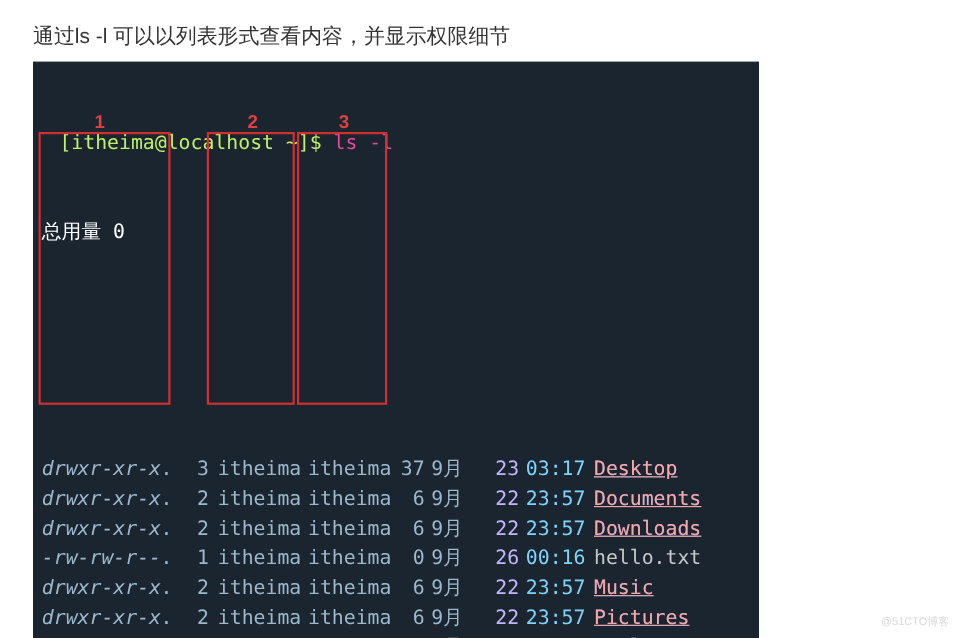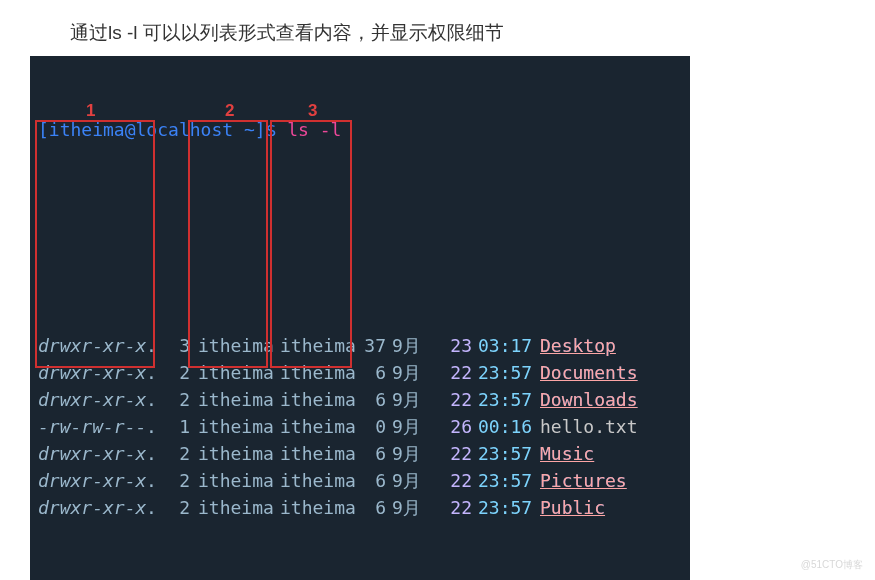--- a/index.html
+++ b/index.html
@@ -12,37 +12,36 @@
       background: #ffffff;
       padding: 20px 30px;
       width: 875px;
       font-size: 18px;
       color: #333;
     }
     .intro {
       margin-bottom: 10px;
       font-size: 19px;
       color: #333;
-      margin-left: 40px;
     }
     .terminal {
       background: #1a2530;
       color: #d0d0d0;
       font-family: "Consolas", "Monaco", monospace;
       font-size: 18px;
       padding: 6px 8px 4px 8px;
       width: 660px;
       position: relative;
       line-height: 1.5;
       white-space: pre;
     }
     .prompt-line {
       color: #ffffff;
     }
-    .prompt-bracket { color: #3b82f6; }
+    .prompt-bracket { color: #bef264; padding-left: 16px; }
     .prompt-cmd { color: #ec4899; }
     .total-line {
       color: #ffffff;
       position: relative;
     }
     .row {
       display: flex;
       align-items: baseline;
       height: 27px;
     }
@@ -94,20 +93,21 @@
       font-size: 10px;
     }
   </style>
 </head>
 <body>
 
 <p class="intro">通过ls -l 可以以列表形式查看内容，并显示权限细节</p>
 
 <div class="terminal">
   <div class="prompt-line"><span class="prompt-bracket">[itheima@localhost ~]$ </span><span class="prompt-cmd">ls -l</span></div>
+  <div class="total-line">总用量 0</div>
 
   <span class="anno anno1">1</span>
   <span class="anno anno2">2</span>
   <span class="anno anno3">3</span>
 
   <div id="rows-container"><div class="row"><span class="perm">drwxr-xr-x</span><span class="dot">.</span><span class="sp1"> </span><span class="links">3</span><span class="sp1"> </span><span class="owner">itheima</span><span class="sp2"> </span><span class="group">itheima</span><span class="sp3"></span><span class="size">37</span><span class="sp4"> </span><span class="month">9月</span><span class="sp5"></span><span class="day">23</span><span class="sp6"> </span><span class="time">03:17</span><span class="sp7"> </span><span class="fname dir-name">Desktop</span></div><div class="row"><span class="perm">drwxr-xr-x</span><span class="dot">.</span><span class="sp1"> </span><span class="links">2</span><span class="sp1"> </span><span class="owner">itheima</span><span class="sp2"> </span><span class="group">itheima</span><span class="sp3"></span><span class="size">6</span><span class="sp4"> </span><span class="month">9月</span><span class="sp5"></span><span class="day">22</span><span class="sp6"> </span><span class="time">23:57</span><span class="sp7"> </span><span class="fname dir-name">Documents</span></div><div class="row"><span class="perm">drwxr-xr-x</span><span class="dot">.</span><span class="sp1"> </span><span class="links">2</span><span class="sp1"> </span><span class="owner">itheima</span><span class="sp2"> </span><span class="group">itheima</span><span class="sp3"></span><span class="size">6</span><span class="sp4"> </span><span class="month">9月</span><span class="sp5"></span><span class="day">22</span><span class="sp6"> </span><span class="time">23:57</span><span class="sp7"> </span><span class="fname dir-name">Downloads</span></div><div class="row"><span class="perm">-rw-rw-r--</span><span class="dot">.</span><span class="sp1"> </span><span class="links">1</span><span class="sp1"> </span><span class="owner">itheima</span><span class="sp2"> </span><span class="group">itheima</span><span class="sp3"></span><span class="size">0</span><span class="sp4"> </span><span class="month">9月</span><span class="sp5"></span><span class="day">26</span><span class="sp6"> </span><span class="time">00:16</span><span class="sp7"> </span><span class="fname file-name">hello.txt</span></div><div class="row"><span class="perm">drwxr-xr-x</span><span class="dot">.</span><span class="sp1"> </span><span class="links">2</span><span class="sp1"> </span><span class="owner">itheima</span><span class="sp2"> </span><span class="group">itheima</span><span class="sp3"></span><span class="size">6</span><span class="sp4"> </span><span class="month">9月</span><span class="sp5"></span><span class="day">22</span><span class="sp6"> </span><span class="time">23:57</span><span class="sp7"> </span><span class="fname dir-name">Music</span></div><div class="row"><span class="perm">drwxr-xr-x</span><span class="dot">.</span><span class="sp1"> </span><span class="links">2</span><span class="sp1"> </span><span class="owner">itheima</span><span class="sp2"> </span><span class="group">itheima</span><span class="sp3"></span><span class="size">6</span><span class="sp4"> </span><span class="month">9月</span><span class="sp5"></span><span class="day">22</span><span class="sp6"> </span><span class="time">23:57</span><span class="sp7"> </span><span class="fname dir-name">Pictures</span></div><div class="row"><span class="perm">drwxr-xr-x</span><span class="dot">.</span><span class="sp1"> </span><span class="links">2</span><span class="sp1"> </span><span class="owner">itheima</span><span class="sp2"> </span><span class="group">itheima</span><span class="sp3"></span><span class="size">6</span><span class="sp4"> </span><span class="month">9月</span><span class="sp5"></span><span class="day">22</span><span class="sp6"> </span><span class="time">23:57</span><span class="sp7"> </span><span class="fname dir-name">Public</span></div></div>
 
   <div class="box box1"></div>
   <div class="box box2"></div>
   <div class="box box3"></div>

